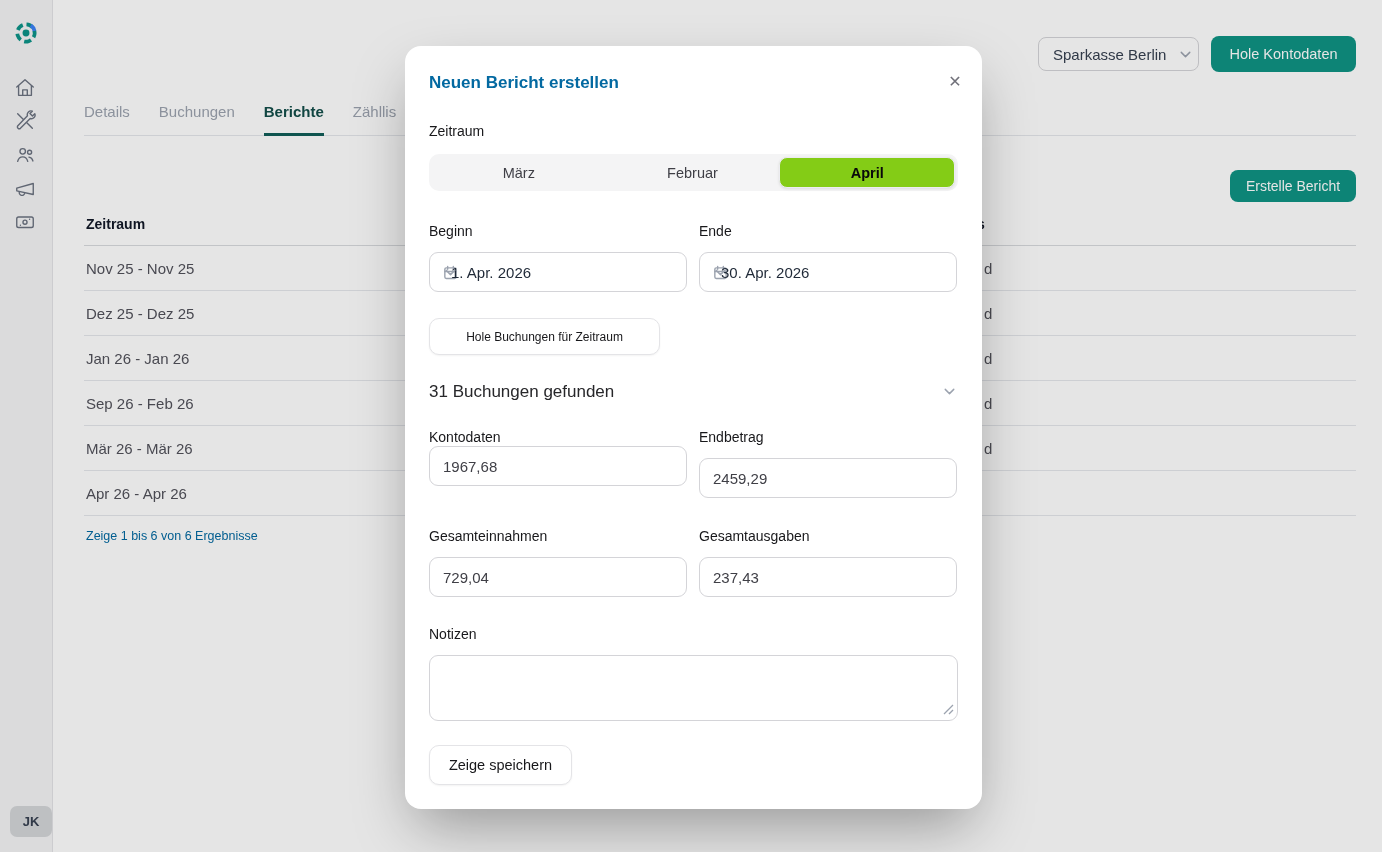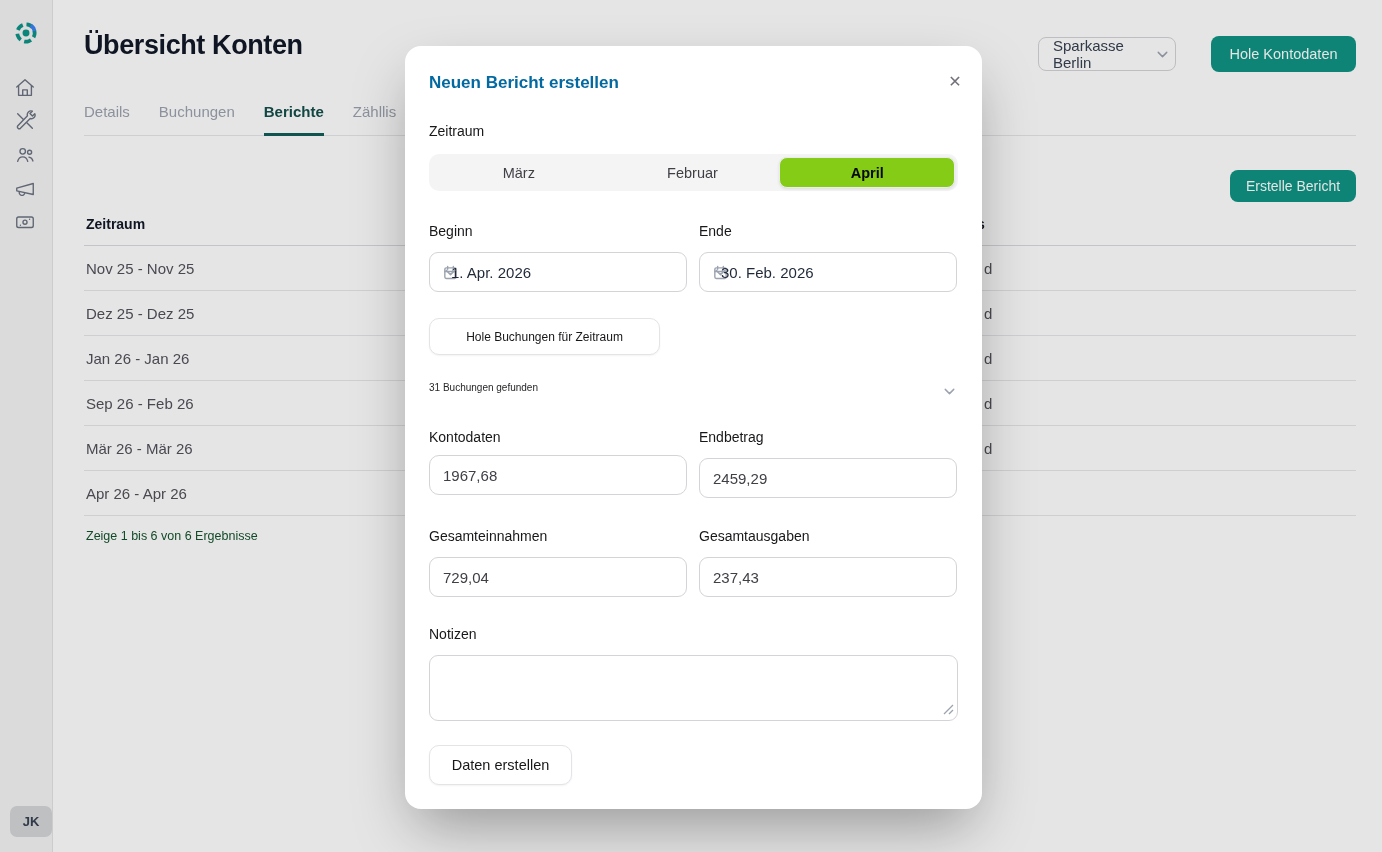--- a/index.html
+++ b/index.html
@@ -17,21 +17,21 @@
   .avatar { position:absolute; left:10px; top:806px; width:42px; height:31px; border-radius:7px;
             background:#d4d6d9; display:flex; align-items:center; justify-content:center;
             font-size:13px; font-weight:600; color:#374151; cursor:pointer; }
 
   
   .main-bg { position:absolute; left:54px; top:0; right:0; bottom:0; background:#fff; }
 
   .page-title { position:absolute; left:84px; top:30px; font-size:27px; font-weight:700;
                 color:#111827; letter-spacing:-0.4px; z-index:2; }
 
-  .account-select { position:absolute; left:1038px; top:37px; width:138px; height:34px;
+  .account-select { position:absolute; left:1038px; top:37px; width:161px; height:34px;
                     background:#fff; border:1px solid #d4d4d8; border-radius:8px; z-index:2;
                     display:flex; align-items:center; justify-content:space-between;
                     padding:0 4px 0 14px; cursor:pointer; }
   .account-select .val { font-size:15px; color:#374151; }
 
   .btn-teal { background:#0f9384; color:#fff; border:none; border-radius:8px;
               font-family:inherit; font-size:14.5px; font-weight:500; cursor:pointer;
               display:flex; align-items:center; justify-content:center; z-index:2; }
   .fetch-accounts { position:absolute; left:1211px; top:36px; width:145px; height:36px; }
   .create-report  { position:absolute; left:1230px; top:170px; width:126px; height:32px; font-size:14px; }
@@ -44,21 +44,21 @@
 
   
   .table { position:absolute; left:84px; top:202px; width:1272px; z-index:2; }
   .thead { position:relative; height:44px; display:flex; align-items:center;
            border-bottom:1px solid #d9dbde; font-size:14px; font-weight:600; color:#111827; }
   .trow { position:relative; height:45px; display:flex; align-items:center;
           border-bottom:1px solid #e5e7eb; font-size:15px; color:#52525b; cursor:pointer; }
   .c1 { padding-left:2px; }
   .c2 { position:absolute; left:900px; }
   .thead .c2 { left:893px; }
-  .tfoot { padding:13px 0 0 2px; font-size:12.5px; color:#14532d; }
+  .tfoot { padding:13px 0 0 2px; font-size:12.5px; color:#0369a1; }
 
   
   .overlay { position:absolute; inset:0; background:rgba(0,0,0,0.10); z-index:5; }
   .modal { position:absolute; left:405px; top:46px; width:577px; height:763px; background:#fff;
            border-radius:16px; box-shadow:0 25px 60px -10px rgba(0,0,0,0.35); z-index:10; }
   .modal * { position:absolute; }
   .m-title { left:24px; top:27px; font-size:17px; font-weight:600; color:#0369a1; }
   .m-close { left:539px; top:24px; width:22px; height:22px; font-size:16px; color:#71717a;
              display:flex; align-items:center; justify-content:center; cursor:pointer; background:none; border:none; font-family:inherit; }
   .m-label { font-size:14px; font-weight:500; color:#18181b; position:absolute; }
@@ -80,21 +80,21 @@
              font-family:inherit; font-size:15px; color:#3f3f46; padding:0 13px; background:#fff; }
 
   .btn-white { background:#fff; border:1px solid #e4e4e7; border-radius:10px;
                box-shadow:0 1px 2px rgba(0,0,0,0.05); font-family:inherit; font-size:12px;
                font-weight:500; color:#18181b; cursor:pointer;
                display:flex; align-items:center; justify-content:center; }
   .fetch-bookings { left:24px; top:272px; width:231px; height:37px; }
   .save-data      { left:24px; top:699px; width:143px; height:40px; font-size:14.5px; }
 
   .found-row { left:24px; top:336px; width:529px; height:20px; }
-  .found-txt { position:absolute; left:0; top:0; font-size:10px; color:#27272a; }
+  .found-txt { position:absolute; left:0; top:0; font-size:17px; color:#27272a; }
   .found-chev { position:absolute; left:512px; top:1px; cursor:pointer; }
 
   .m-textarea { left:24px; top:609px; width:529px; height:66px; border:1px solid #d4d4d8;
                 border-radius:9px; resize:none; font-family:inherit; font-size:15px;
                 color:#3f3f46; padding:9px 12px; }
   .resize-grip { left:536px; top:656px; width:14px; height:14px; pointer-events:none; }
 </style>
 </head>
 <body>
 
@@ -143,21 +143,20 @@
         <circle cx="12" cy="12.2" r="2.2"></circle>
           <path d="M7 15.5h.01M17 9h.01"></path>
         </svg>
     </span>
 
     <div class="avatar">JK</div>
   </nav>
 
   <div class="main-bg"></div>
 
-  <h1 class="page-title">Übersicht Konten</h1>
 
   <div class="account-select">
     <span class="val">Sparkasse Berlin</span>
     <svg class="chev" viewBox="0 0 24 24" fill="none" stroke="#9ca3af" stroke-width="2" stroke-linecap="round" stroke-linejoin="round">
       <path d="M6 9l6 6 6-6"></path>
       </svg>
   </div>
 
   <button class="btn-teal fetch-accounts">Hole Kontodaten</button>
 
@@ -227,47 +226,47 @@
       <span class="txt">1. Apr. 2026</span>
       <svg class="chev" viewBox="0 0 24 24" fill="none" stroke="#9ca3af" stroke-width="2" stroke-linecap="round" stroke-linejoin="round">
         <path d="M6 9l6 6 6-6"></path>
         </svg>
     </div>
     <div class="field" style="left:294px; top:206px">
       <svg class="cal" viewBox="0 0 24 24" fill="none" stroke="#9ca3af" stroke-width="2" stroke-linecap="round">
         <rect x="4" y="5.5" width="16" height="15" rx="2"></rect>
           <path d="M8 3.5v4M16 3.5v4M4 10.5h16"></path>
         </svg>
-      <span class="txt">30. Feb. 2026</span>
+      <span class="txt">30. Apr. 2026</span>
       <svg class="chev" viewBox="0 0 24 24" fill="none" stroke="#9ca3af" stroke-width="2" stroke-linecap="round" stroke-linejoin="round">
         <path d="M6 9l6 6 6-6"></path>
         </svg>
     </div>
 
     <button class="btn-white fetch-bookings">Hole Buchungen für Zeitraum</button>
 
     <div class="found-row">
       <span class="found-txt">31 Buchungen gefunden</span>
       <svg class="chev found-chev" viewBox="0 0 24 24" fill="none" stroke="#9ca3af" stroke-width="2" stroke-linecap="round" stroke-linejoin="round">
         <path d="M6 9l6 6 6-6"></path>
         </svg>
     </div>
 
     <span class="m-label" style="left:24px; top:383px">Kontodaten</span>
     <span class="m-label" style="left:294px; top:383px">Endbetrag</span>
-    <input class="m-input" style="left: 24px; top: 409px; border-radius: 10px;" value="1967,68">
+    <input class="m-input" style="left: 24px; top: 400px;" value="1967,68">
     <input class="m-input" style="left: 294px; top: 412px;" value="2459,29">
 
     <span class="m-label" style="left:24px; top:482px">Gesamteinnahmen</span>
     <span class="m-label" style="left:294px; top:482px">Gesamtausgaben</span>
     <input class="m-input" style="left: 24px; top: 511px;" value="729,04">
     <input class="m-input" style="left: 294px; top: 511px;" value="237,43">
 
     <span class="m-label" style="left:24px; top:580px">Notizen</span>
     <textarea class="m-textarea" value="" style=""></textarea>
     <svg class="resize-grip" viewBox="0 0 14 14" fill="none" stroke="#9ca3af" stroke-width="1.3">
       <path d="M12 3L3 12M12 8l-4 4"></path>
       </svg>
 
-    <button class="btn-white save-data">Daten erstellen</button>
+    <button class="btn-white save-data">Zeige speichern</button>
   </div>
 
 </div>
 
 </body></html>

